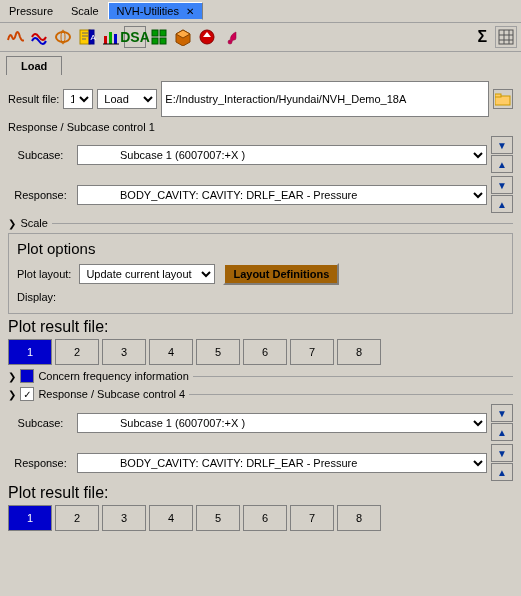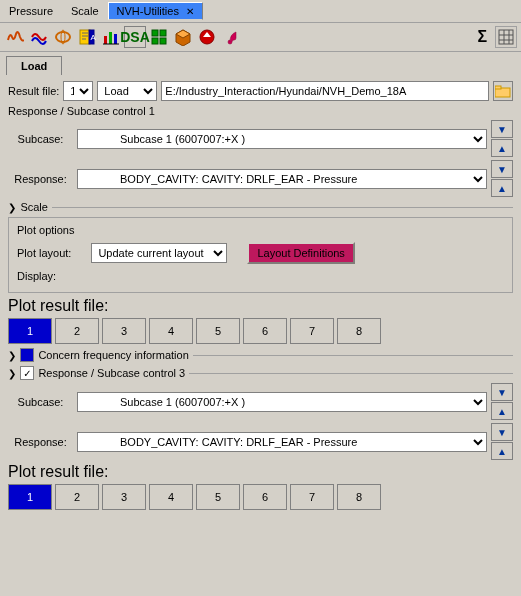--- a/index.html
+++ b/index.html
@@ -112,21 +112,21 @@
     
     select {
       height: 20px;
       font-size: 11px;
       background: white;
       border: 1px solid #808080;
       padding: 0 2px;
     }
 
     input[type="text"] {
-      height: 20px;
+      height: 36px;
       font-size: 11px;
       border: 1px solid #808080;
       padding: 0 3px;
       background: white;
     }
 
     
     .num-select {
       width: 30px;
     }
@@ -208,43 +208,44 @@
     }
 
     
     .plot-options-box {
       border: 1px solid #a0a0a0;
       padding: 6px 8px;
       margin-bottom: 4px;
       background: #d4d0c8;
     }
     .plot-options-title {
-      font-size: 11px;
+      font-size: 15px;
       margin-bottom: 6px;
     }
 
     
     .layout-row {
       display: flex;
       align-items: center;
-      gap: 20px;
+      gap: 8px;
       margin-bottom: 6px;
     }
 
     .layout-select {
       width: 136px;
     }
 
     .layout-def-btn {
       padding: 2px 8px;
       height: 22px;
       border: 2px outset #d4d0c8;
-      background: #be185d;
-      cursor: pointer;
-      font-size: 11px;
+      background: #a16207;
+      cursor: pointer;
+      font-size: 11px;
+      font-weight: bold;
     }
 
     .display-select {
       width: 130px;
     }
 
     
     .result-file-label {
       font-size: 16px;
       margin-bottom: 3px;
@@ -505,21 +506,21 @@
   <div class="concern-row">
     <span class="scale-arrow">❯</span>
     <div class="concern-check"></div>
     <span class="label">Concern frequency information</span>
     <div class="concern-line"></div>
   </div>
 
   <div class="resp2-row">
     <span class="scale-arrow">❯</span>
     <div class="resp2-check">✓</div>
-    <span class="label">Response / Subcase control 3</span>
+    <span class="label">Response / Subcase control 4</span>
     <div class="resp2-line"></div>
   </div>
 
   <div class="sub-row">
     <span class="sub-label">Subcase:</span>
     <select class="sub-select">
       <option>Subcase 1 (6007007:+X )</option>
     </select>
     <div class="arrow-group">
       <div class="arrow-btn">▼</div>

